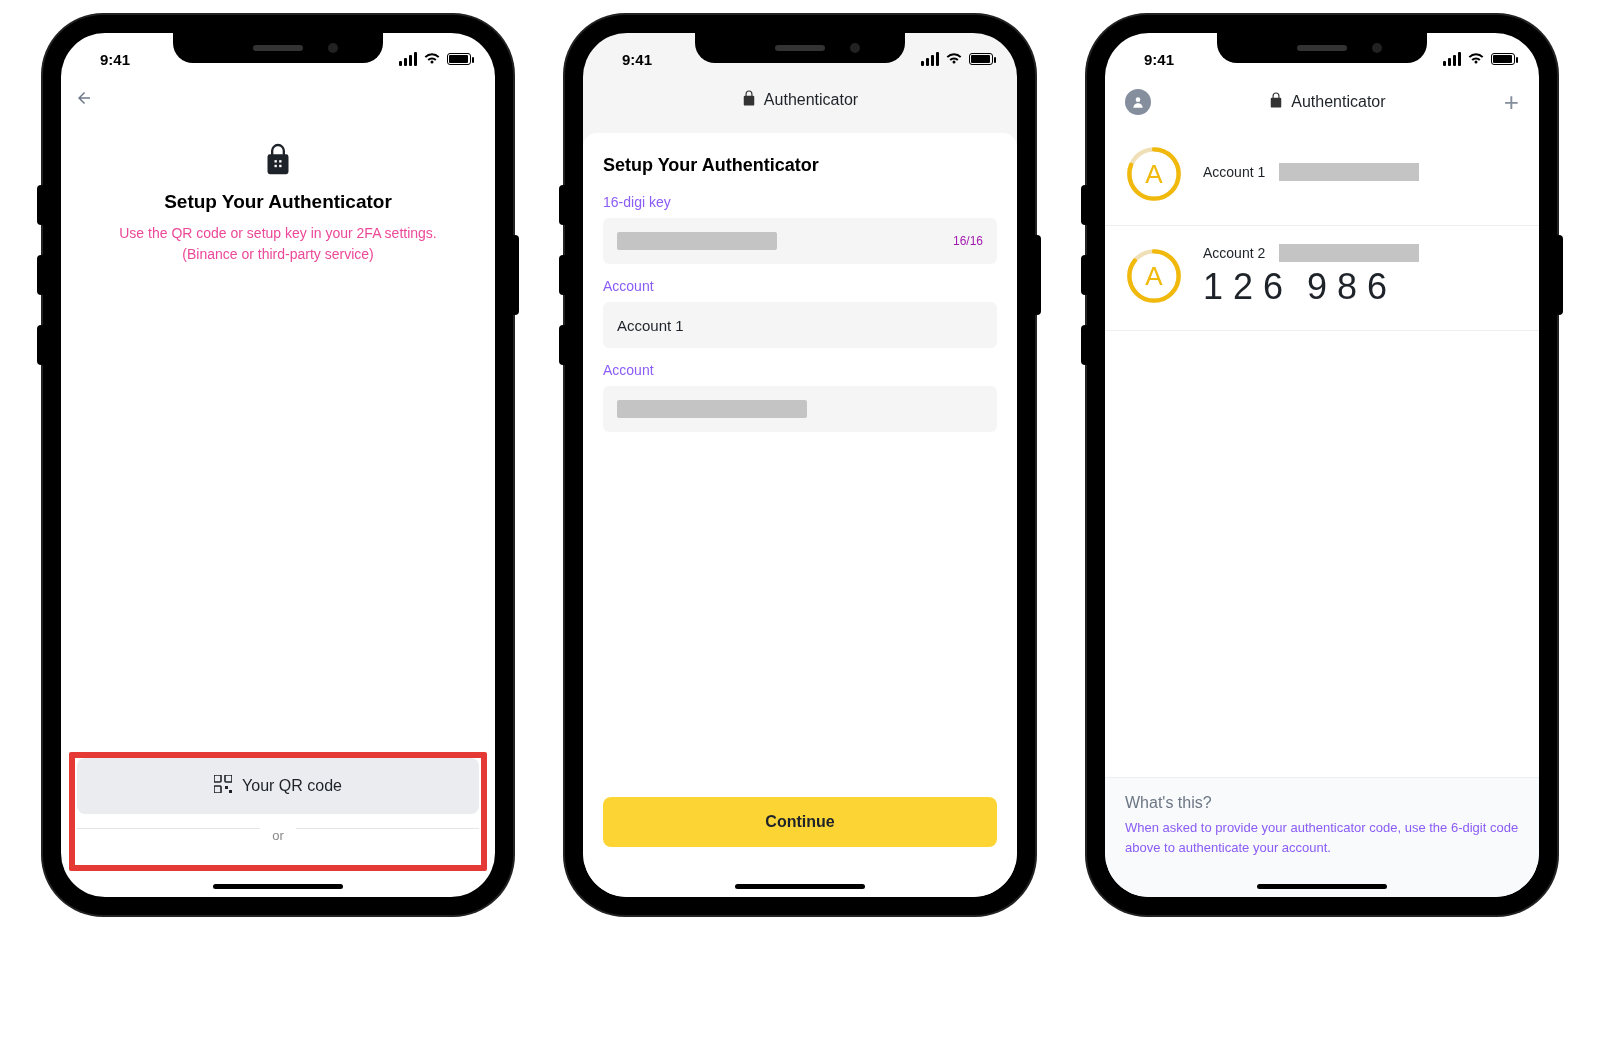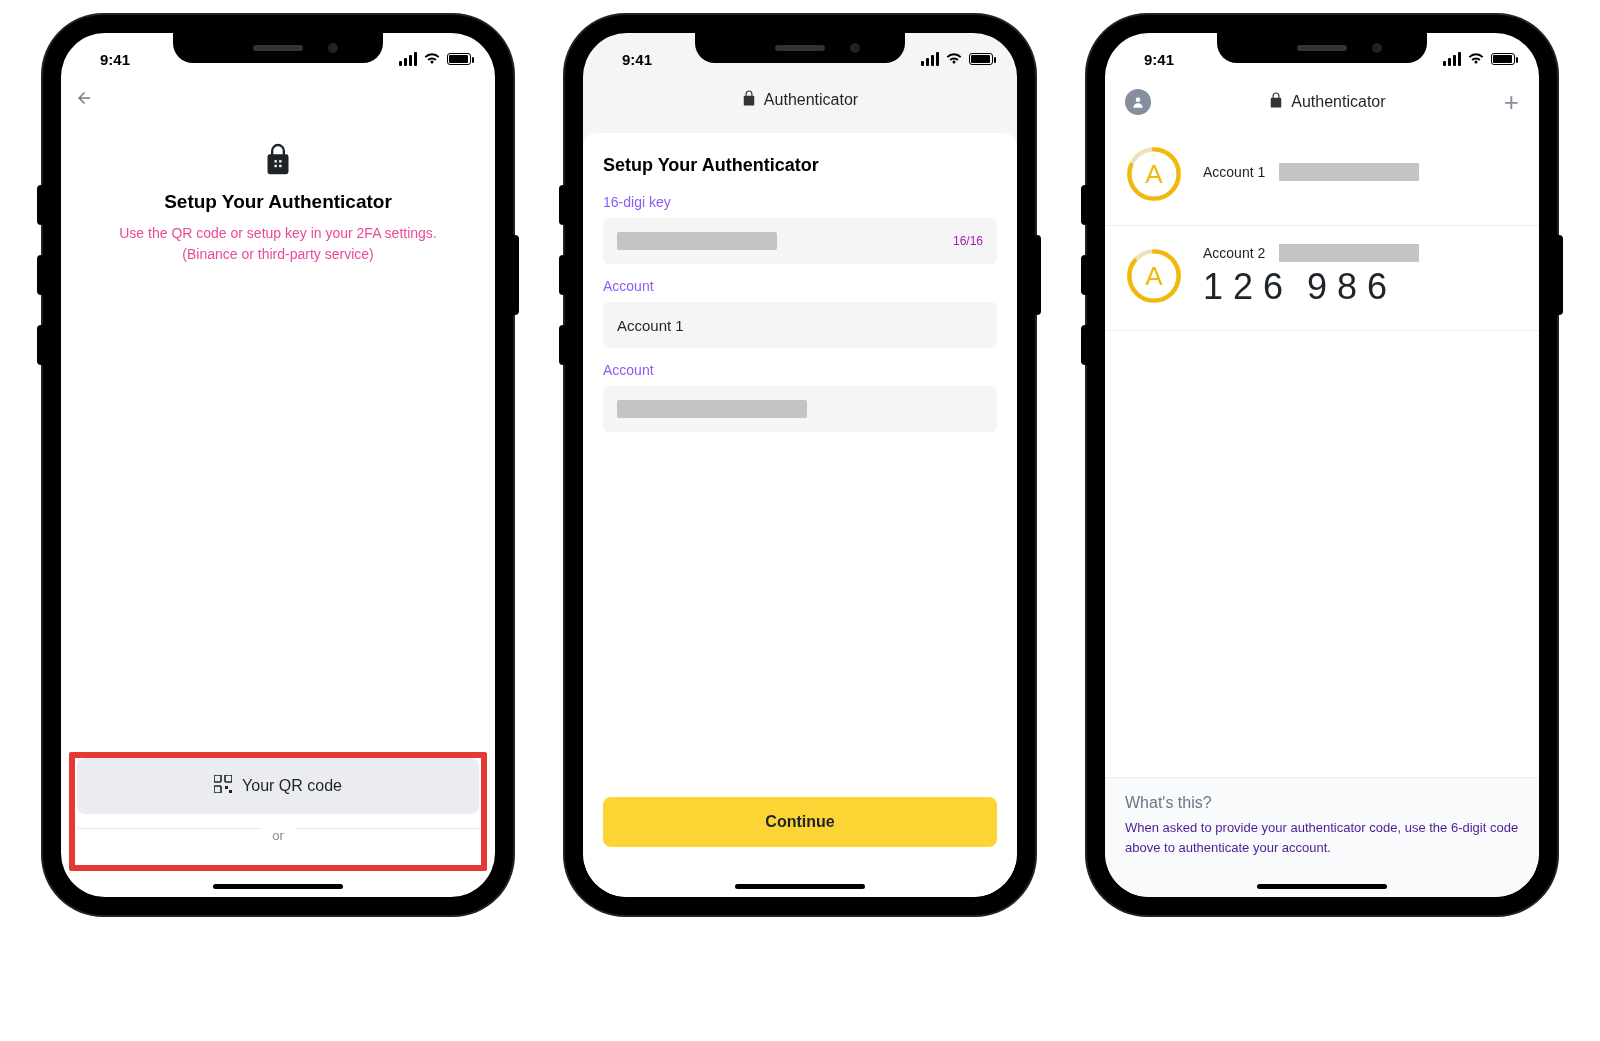--- a/index.html
+++ b/index.html
@@ -218,21 +218,21 @@
   .acc-redact { background:#c4c4c4; height:18px; width:140px; }
   .code {
     font-size:36px; font-weight:400; color:#1e2329; letter-spacing: 10px;
   }
   .code .sp { display:inline-block; width:14px; }
   .footer-help {
     margin-top:auto; padding: 16px 20px 40px; background:#f8fafc;
     border-top:1px solid #eceff1;
   }
   .footer-help .q { color:#6c7684; font-size:16px; margin-bottom:6px;}
-  .footer-help .a { color:#4c1d95; font-size:13px; line-height:1.5;}
+  .footer-help .a { color:#8b5cf6; font-size:13px; line-height:1.5;}
   .flex-fill { flex:1; }
   .svg-lock path { fill:#1e2329;}
 </style>
 </head>
 <body>
 
 <div class="phones-row">
 
   <div class="phone s1">
     <div class="screen">

